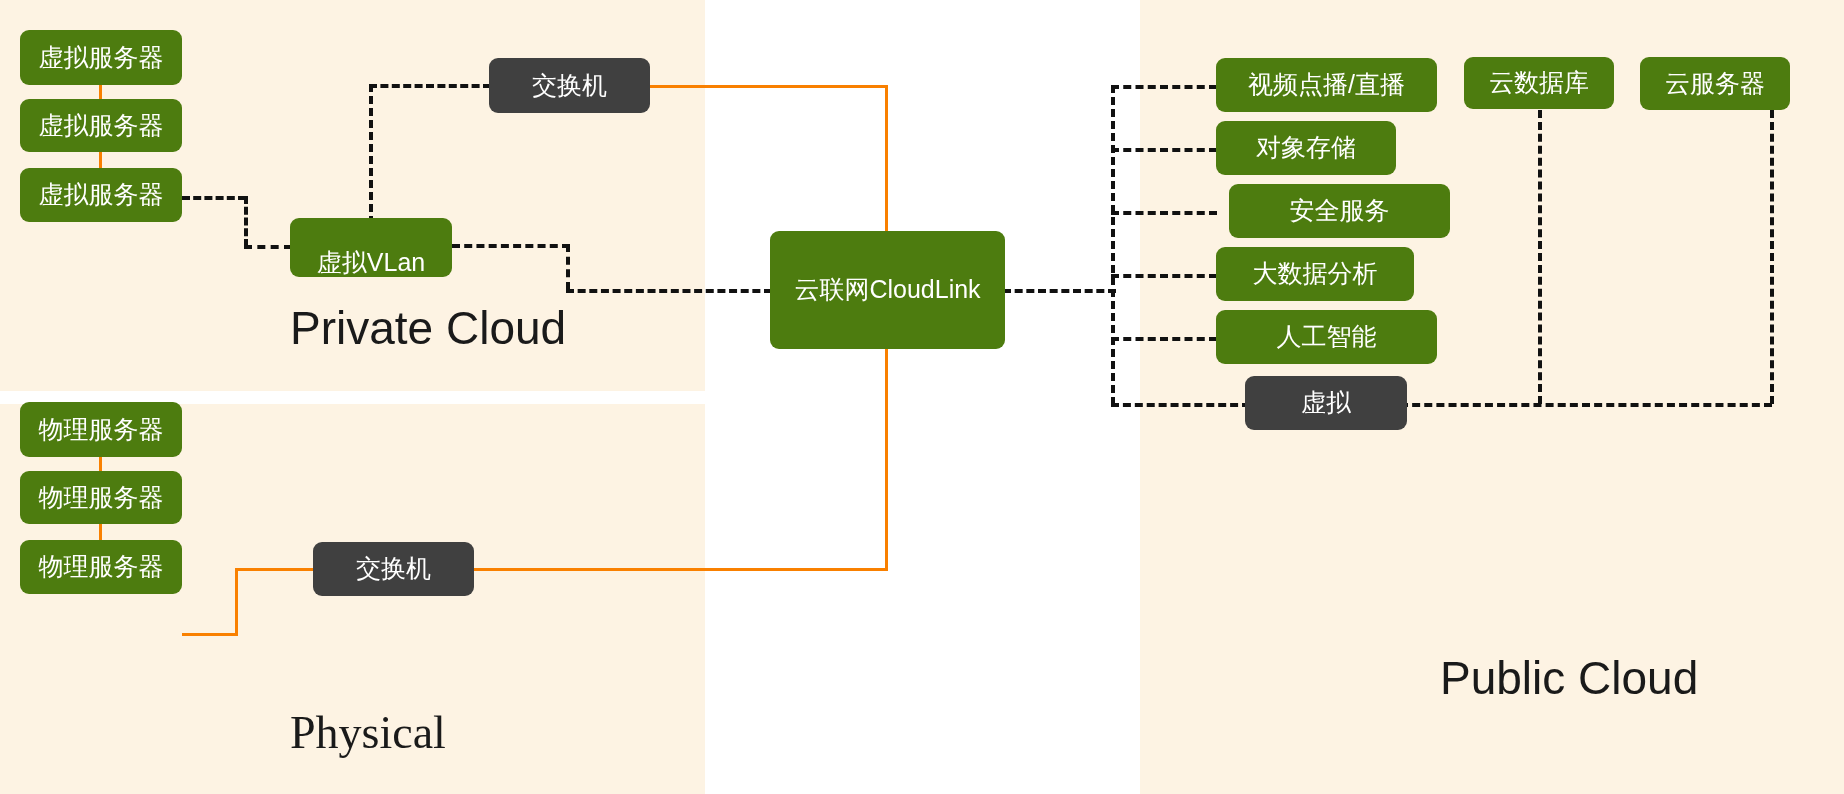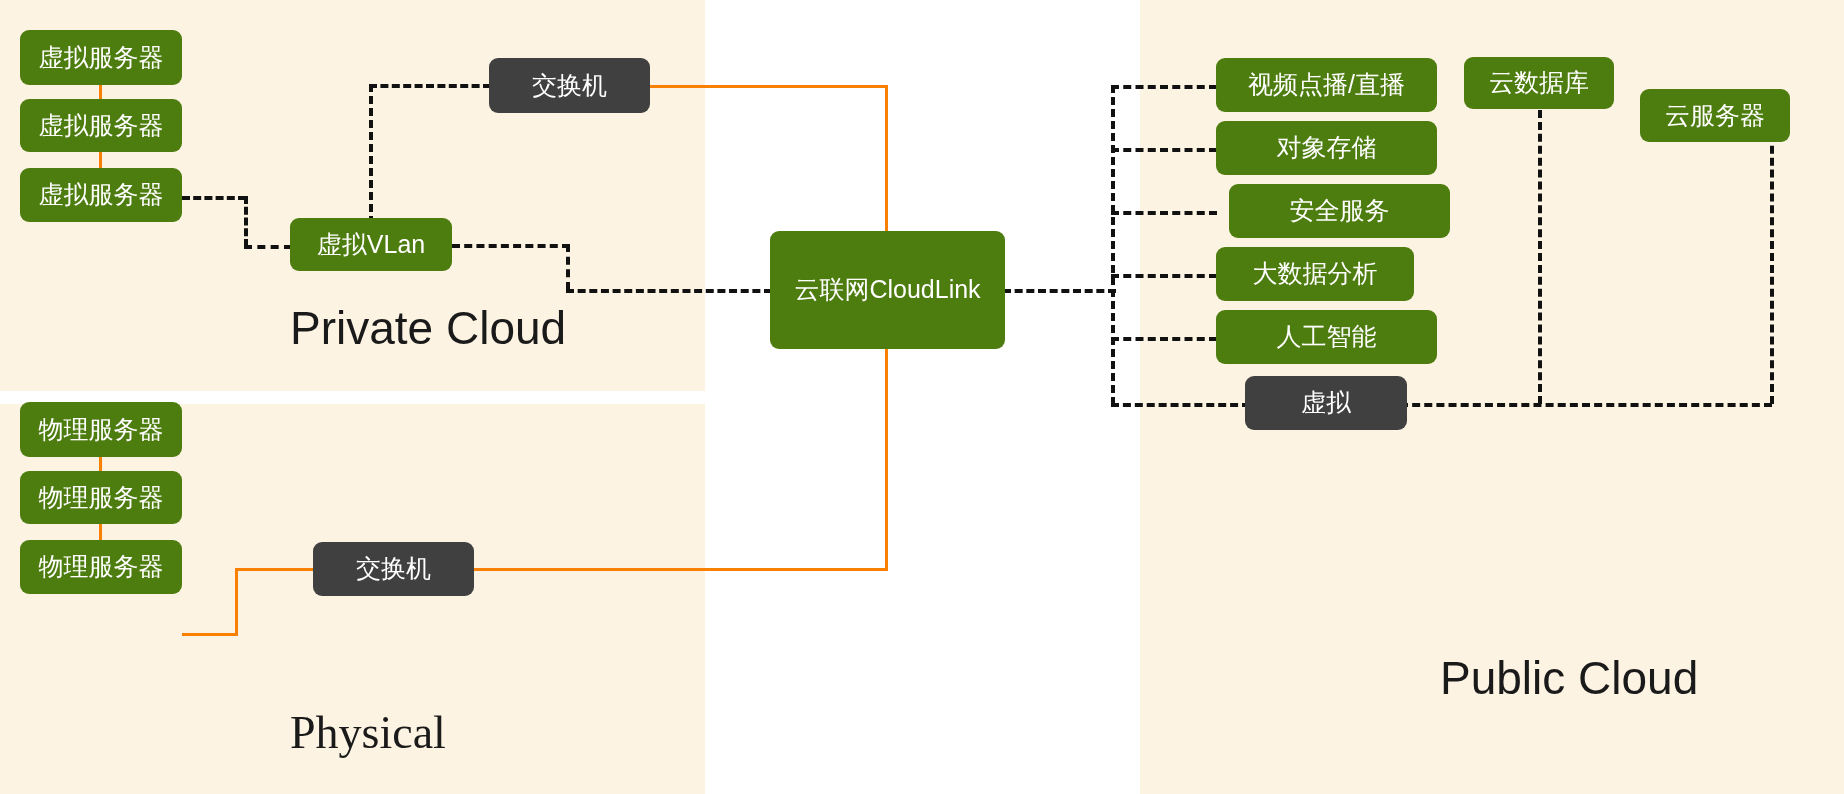--- a/index.html
+++ b/index.html
@@ -74,21 +74,21 @@
   <div class="node orange" style="left:20px;top:30px;width:162px;height:55px;">
     <span class="ln">虚拟服务器</span>
   </div>
   <div class="node orange" style="left:20px;top:99px;width:162px;height:53px;">
     <span class="ln">虚拟服务器</span>
   </div>
   <div class="node orange" style="left:20px;top:168px;width:162px;height:54px;">
     <span class="ln">虚拟服务器</span>
   </div>
 
-  <div class="node orange" style="left:290px;top:218px;width:162px;height:53px;">
+  <div class="node orange" style="left:290px;top:218px;width:162px;height:59px;align-items:flex-end;">
     <span class="ln">虚拟VLan</span>
   </div>
 
   <div class="node green" style="left:489px;top:58px;width:161px;height:55px;">
     <span class="ln">交换机</span>
   </div>
 
   <div class="zone-label" style="left:290px;top:305px;">Private Cloud</div>
 
   <div class="oline v" style="left:99px;top:457px;height:14px;"></div>
@@ -115,39 +115,39 @@
   <div class="zone-label" style="left:290px;top:710px;font-family:Liberation Serif, serif;">Physical</div>
 
   <div class="node orange multiline" style="left:770px;top:231px;width:235px;height:118px;">
     <span class="ln">云联网</span>
     <span class="ln">CloudLink</span>
   </div>
 
   <div class="node orange" style="left:1216px;top:58px;width:221px;height:54px;">
     <span class="ln">视频点播/直播</span>
   </div>
-  <div class="node orange" style="left:1216px;top:121px;width:221px;height:54px;">
+  <div class="node orange" style="left:1216px;top:121px;width:180px;height:54px;">
     <span class="ln">对象存储</span>
   </div>
   <div class="node orange" style="left:1216px;top:184px;width:221px;height:54px;margin-left:13px;">
     <span class="ln">安全服务</span>
   </div>
   <div class="node orange" style="left:1216px;top:247px;width:198px;height:54px;text-align:center;">
     <span class="ln">大数据分析</span>
   </div>
   <div class="node orange" style="left:1216px;top:310px;width:221px;height:54px;">
     <span class="ln">人工智能</span>
   </div>
 
   <div class="node green" style="left:1245px;top:376px;width:162px;height:54px;">
     <span class="ln">虚拟</span>
   </div>
 
   <div class="node orange" style="left:1464px;top:57px;width:150px;height:52px;text-align:center;">
     <span class="ln">云数据库</span>
   </div>
-  <div class="node orange" style="left:1640px;top:57px;width:150px;height:53px;margin-top:32px;">
+  <div class="node orange" style="left:1640px;top:57px;width:150px;height:53px;">
     <span class="ln">云服务器</span>
   </div>
 
   <div class="zone-label" style="left:1440px;top:655px;">Public Cloud</div>
 
 </div>
 
 </body></html>

